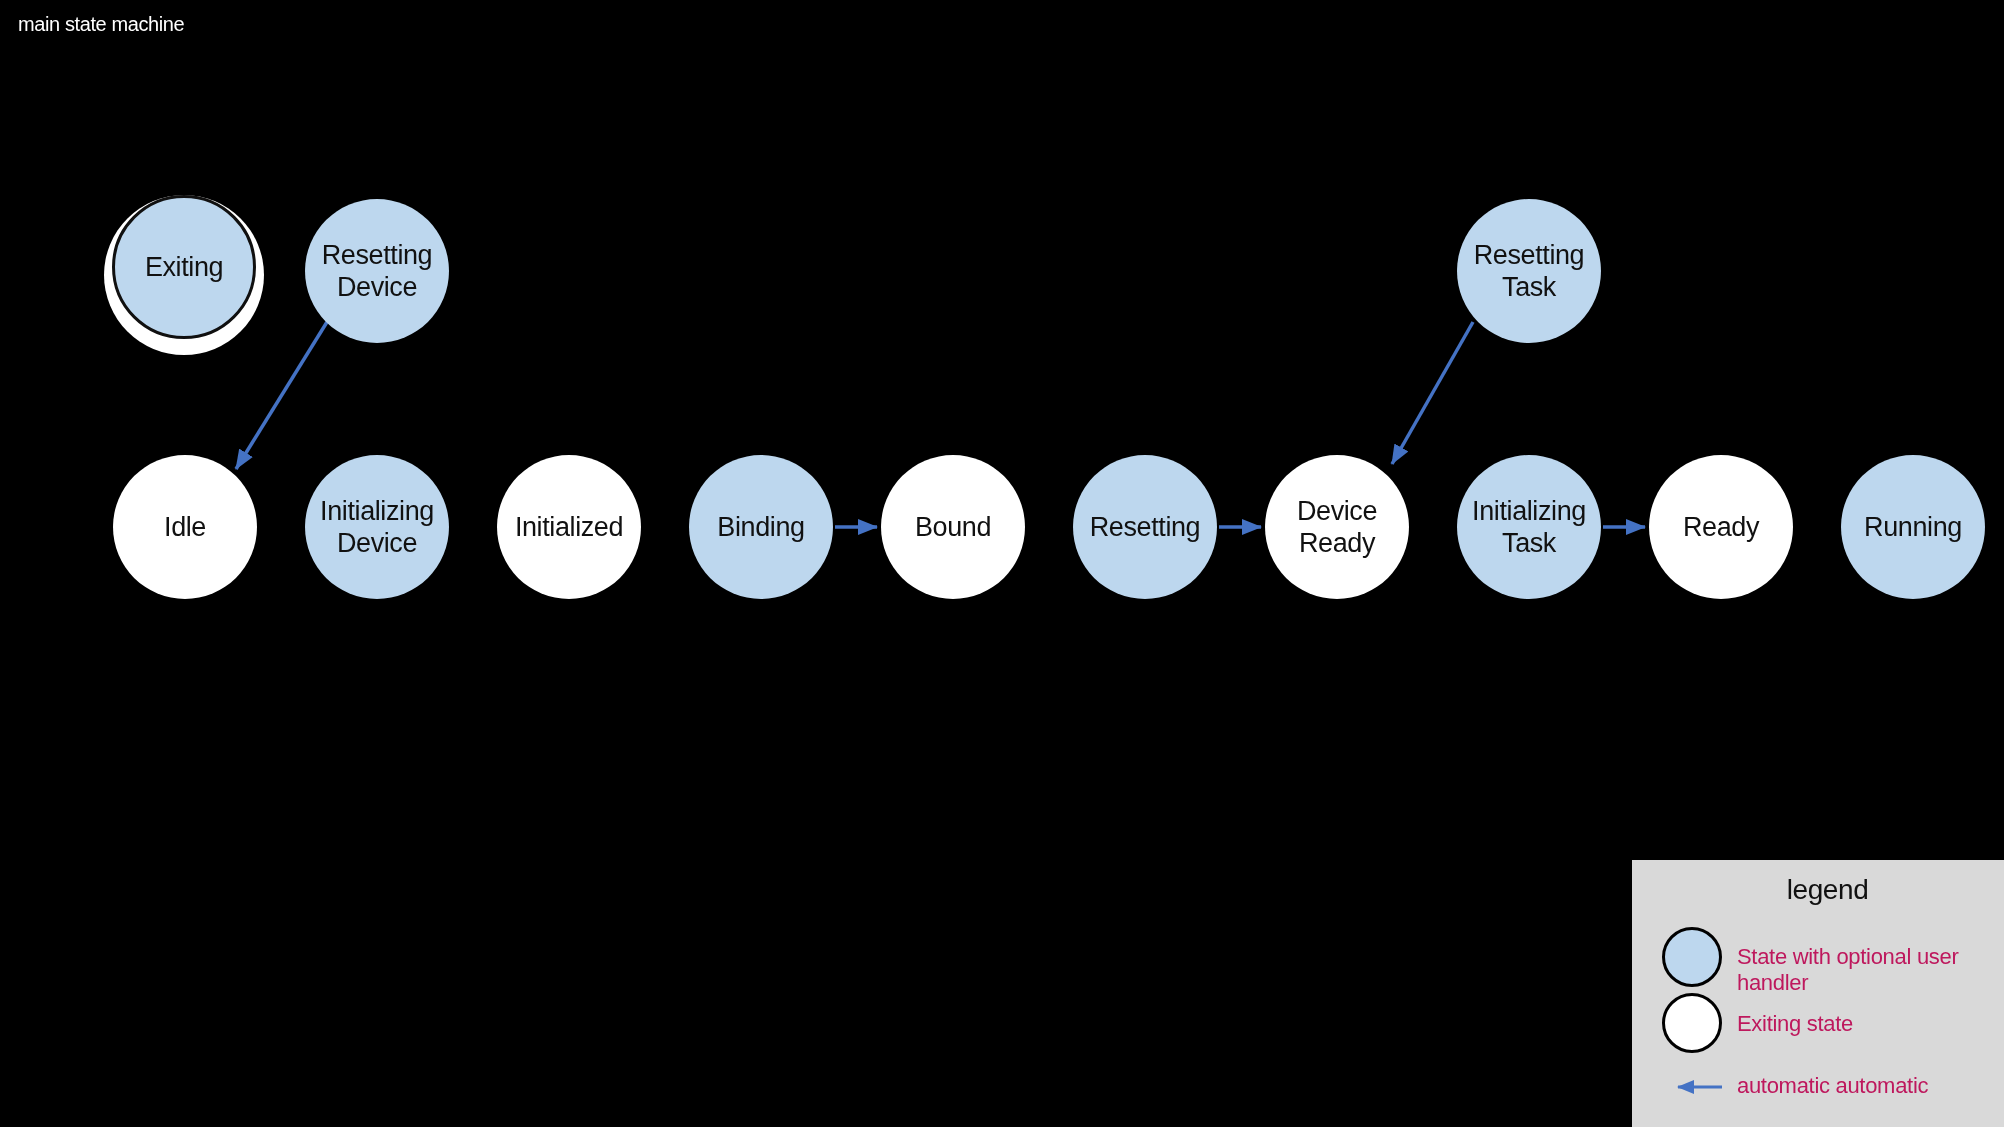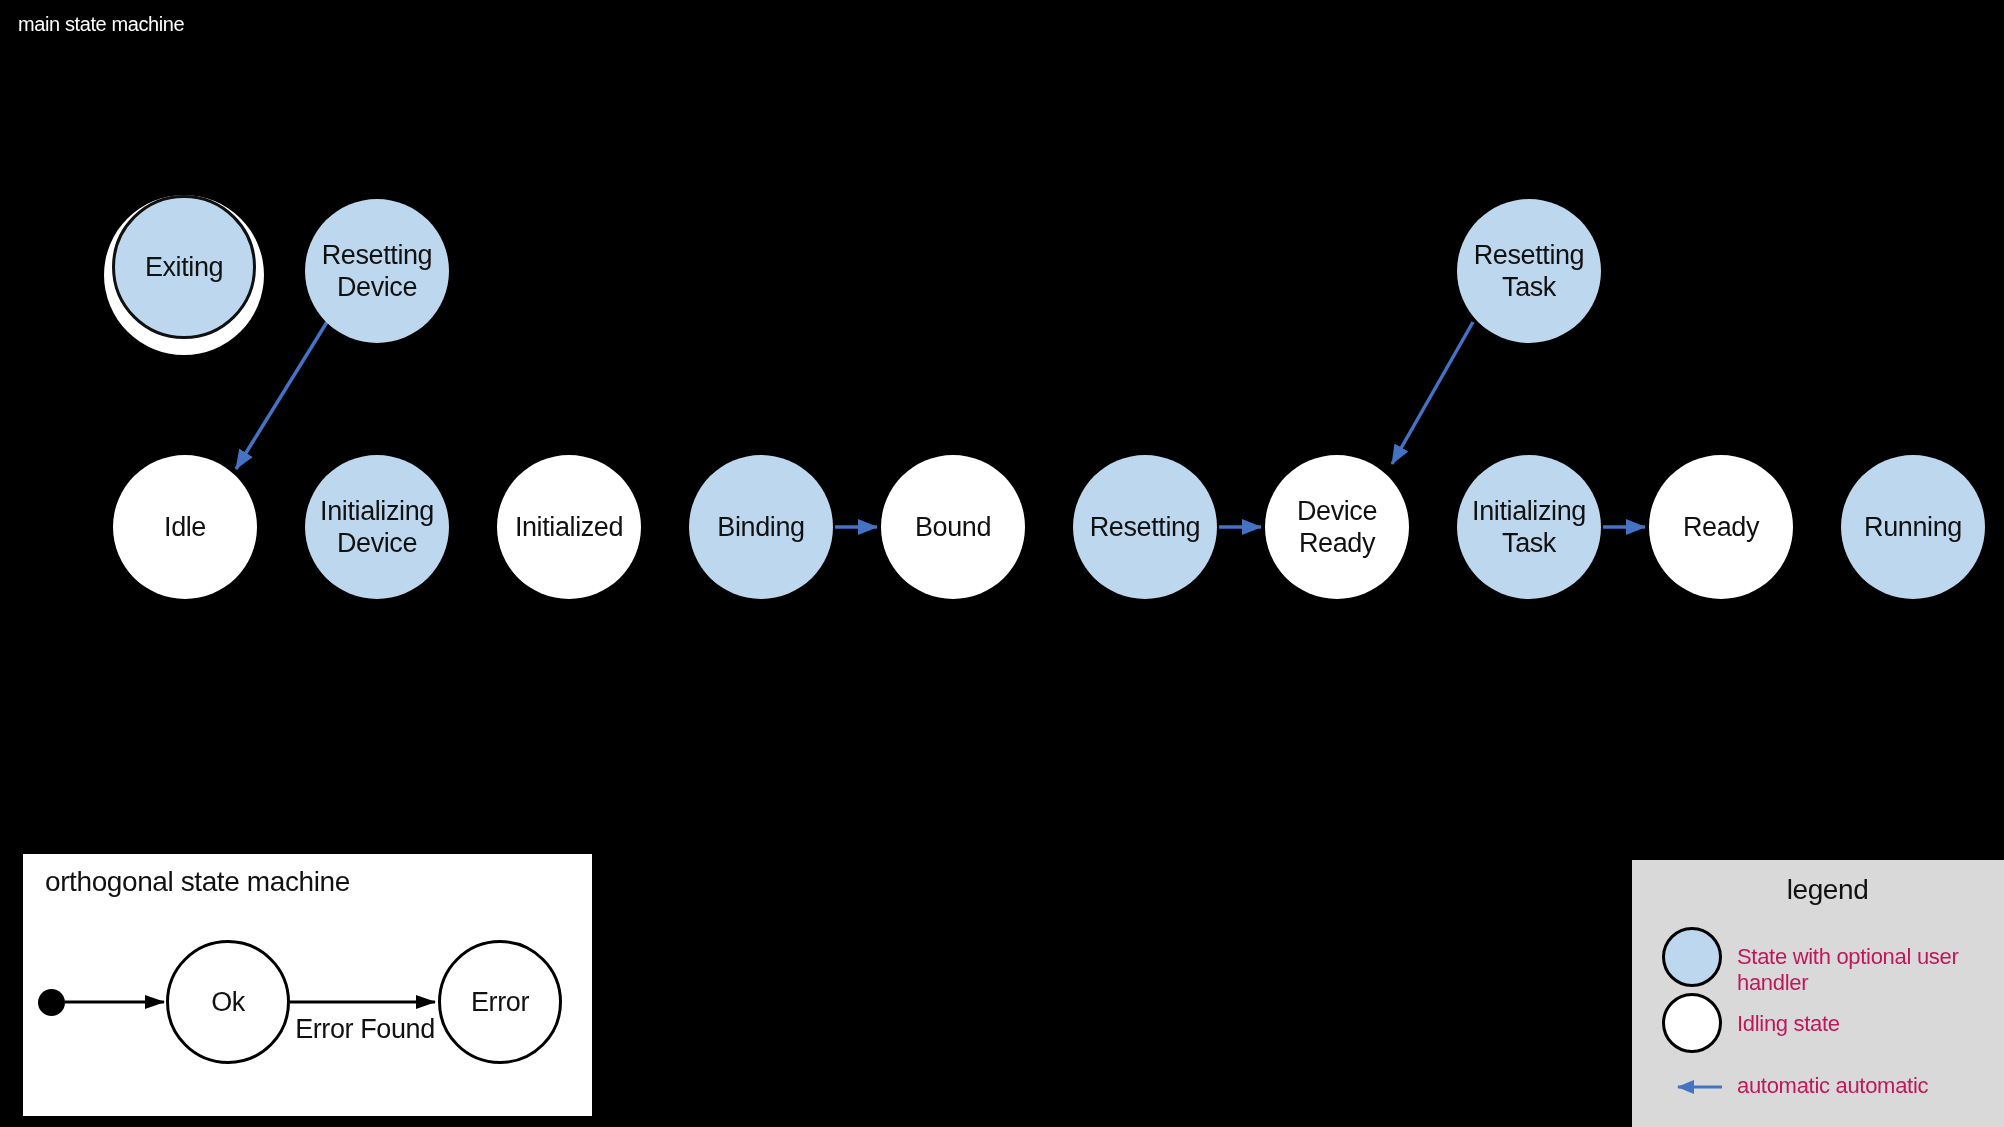--- a/index.html
+++ b/index.html
@@ -89,45 +89,29 @@
   <div class="state handler" style="left:689px;top:455px">Binding</div>
   <div class="state idling" style="left:881px;top:455px">Bound</div>
   <div class="state handler" style="left:1073px;top:455px">Resetting</div>
   <div class="state idling" style="left:1265px;top:455px">Device
 Ready</div>
   <div class="state handler" style="left:1457px;top:455px">Initializing
 Task</div>
   <div class="state idling" style="left:1649px;top:455px">Ready</div>
   <div class="state handler" style="left:1841px;top:455px">Running</div>
 
-  <div class="ortho">
-    <div class="ortho-title">orthogonal state machine</div>
-    <svg class="arrow-layer" width="569" height="262">
-      <defs>
-        <marker id="mBlack" markerUnits="userSpaceOnUse" markerWidth="20" markerHeight="14" refX="19" refY="7" orient="auto">
-          <path d="M0,0 L20,7 L0,14 Z" fill="#000"></path>
-        </marker>
-      </defs>
-      <line x1="42" y1="148" x2="141" y2="148" stroke="#000" stroke-width="2.8" marker-end="url(#mBlack)"></line>
-      <line x1="267" y1="148" x2="412" y2="148" stroke="#000" stroke-width="2.8" marker-end="url(#mBlack)"></line>
-    </svg>
-    <div class="dot"></div>
-    <div class="small-state" style="left:143px;top:86px">Ok</div>
-    <div class="small-state" style="left:415px;top:86px">Error</div>
-    <div class="err-label">Error Found</div>
-  </div>
 
   <div class="legend">
     <div class="legend-title">legend</div>
 
     <div class="swatch handler" style="top:67px"></div>
     <div class="legend-label" style="top:84px">State with optional user handler</div>
 
     <div class="swatch idling" style="top:133px"></div>
-    <div class="legend-label" style="top:151px">Idling state</div>
+    <div class="legend-label" style="top:151px">Exiting state</div>
 
     <svg class="legend-arrow" width="70" height="22">
       <defs>
         <marker id="mBlueSmall" markerUnits="userSpaceOnUse" markerWidth="17" markerHeight="14" refX="16" refY="7" orient="auto">
           <path d="M0,0 L17,7 L0,14 Z" fill="#4472c4"></path>
         </marker>
       </defs>
       <line x1="62" y1="11" x2="18" y2="11" stroke="#4472c4" stroke-width="3" marker-end="url(#mBlueSmall)"></line>
     </svg>
     <div class="legend-label" style="top:213px">automatic automatic</div>

